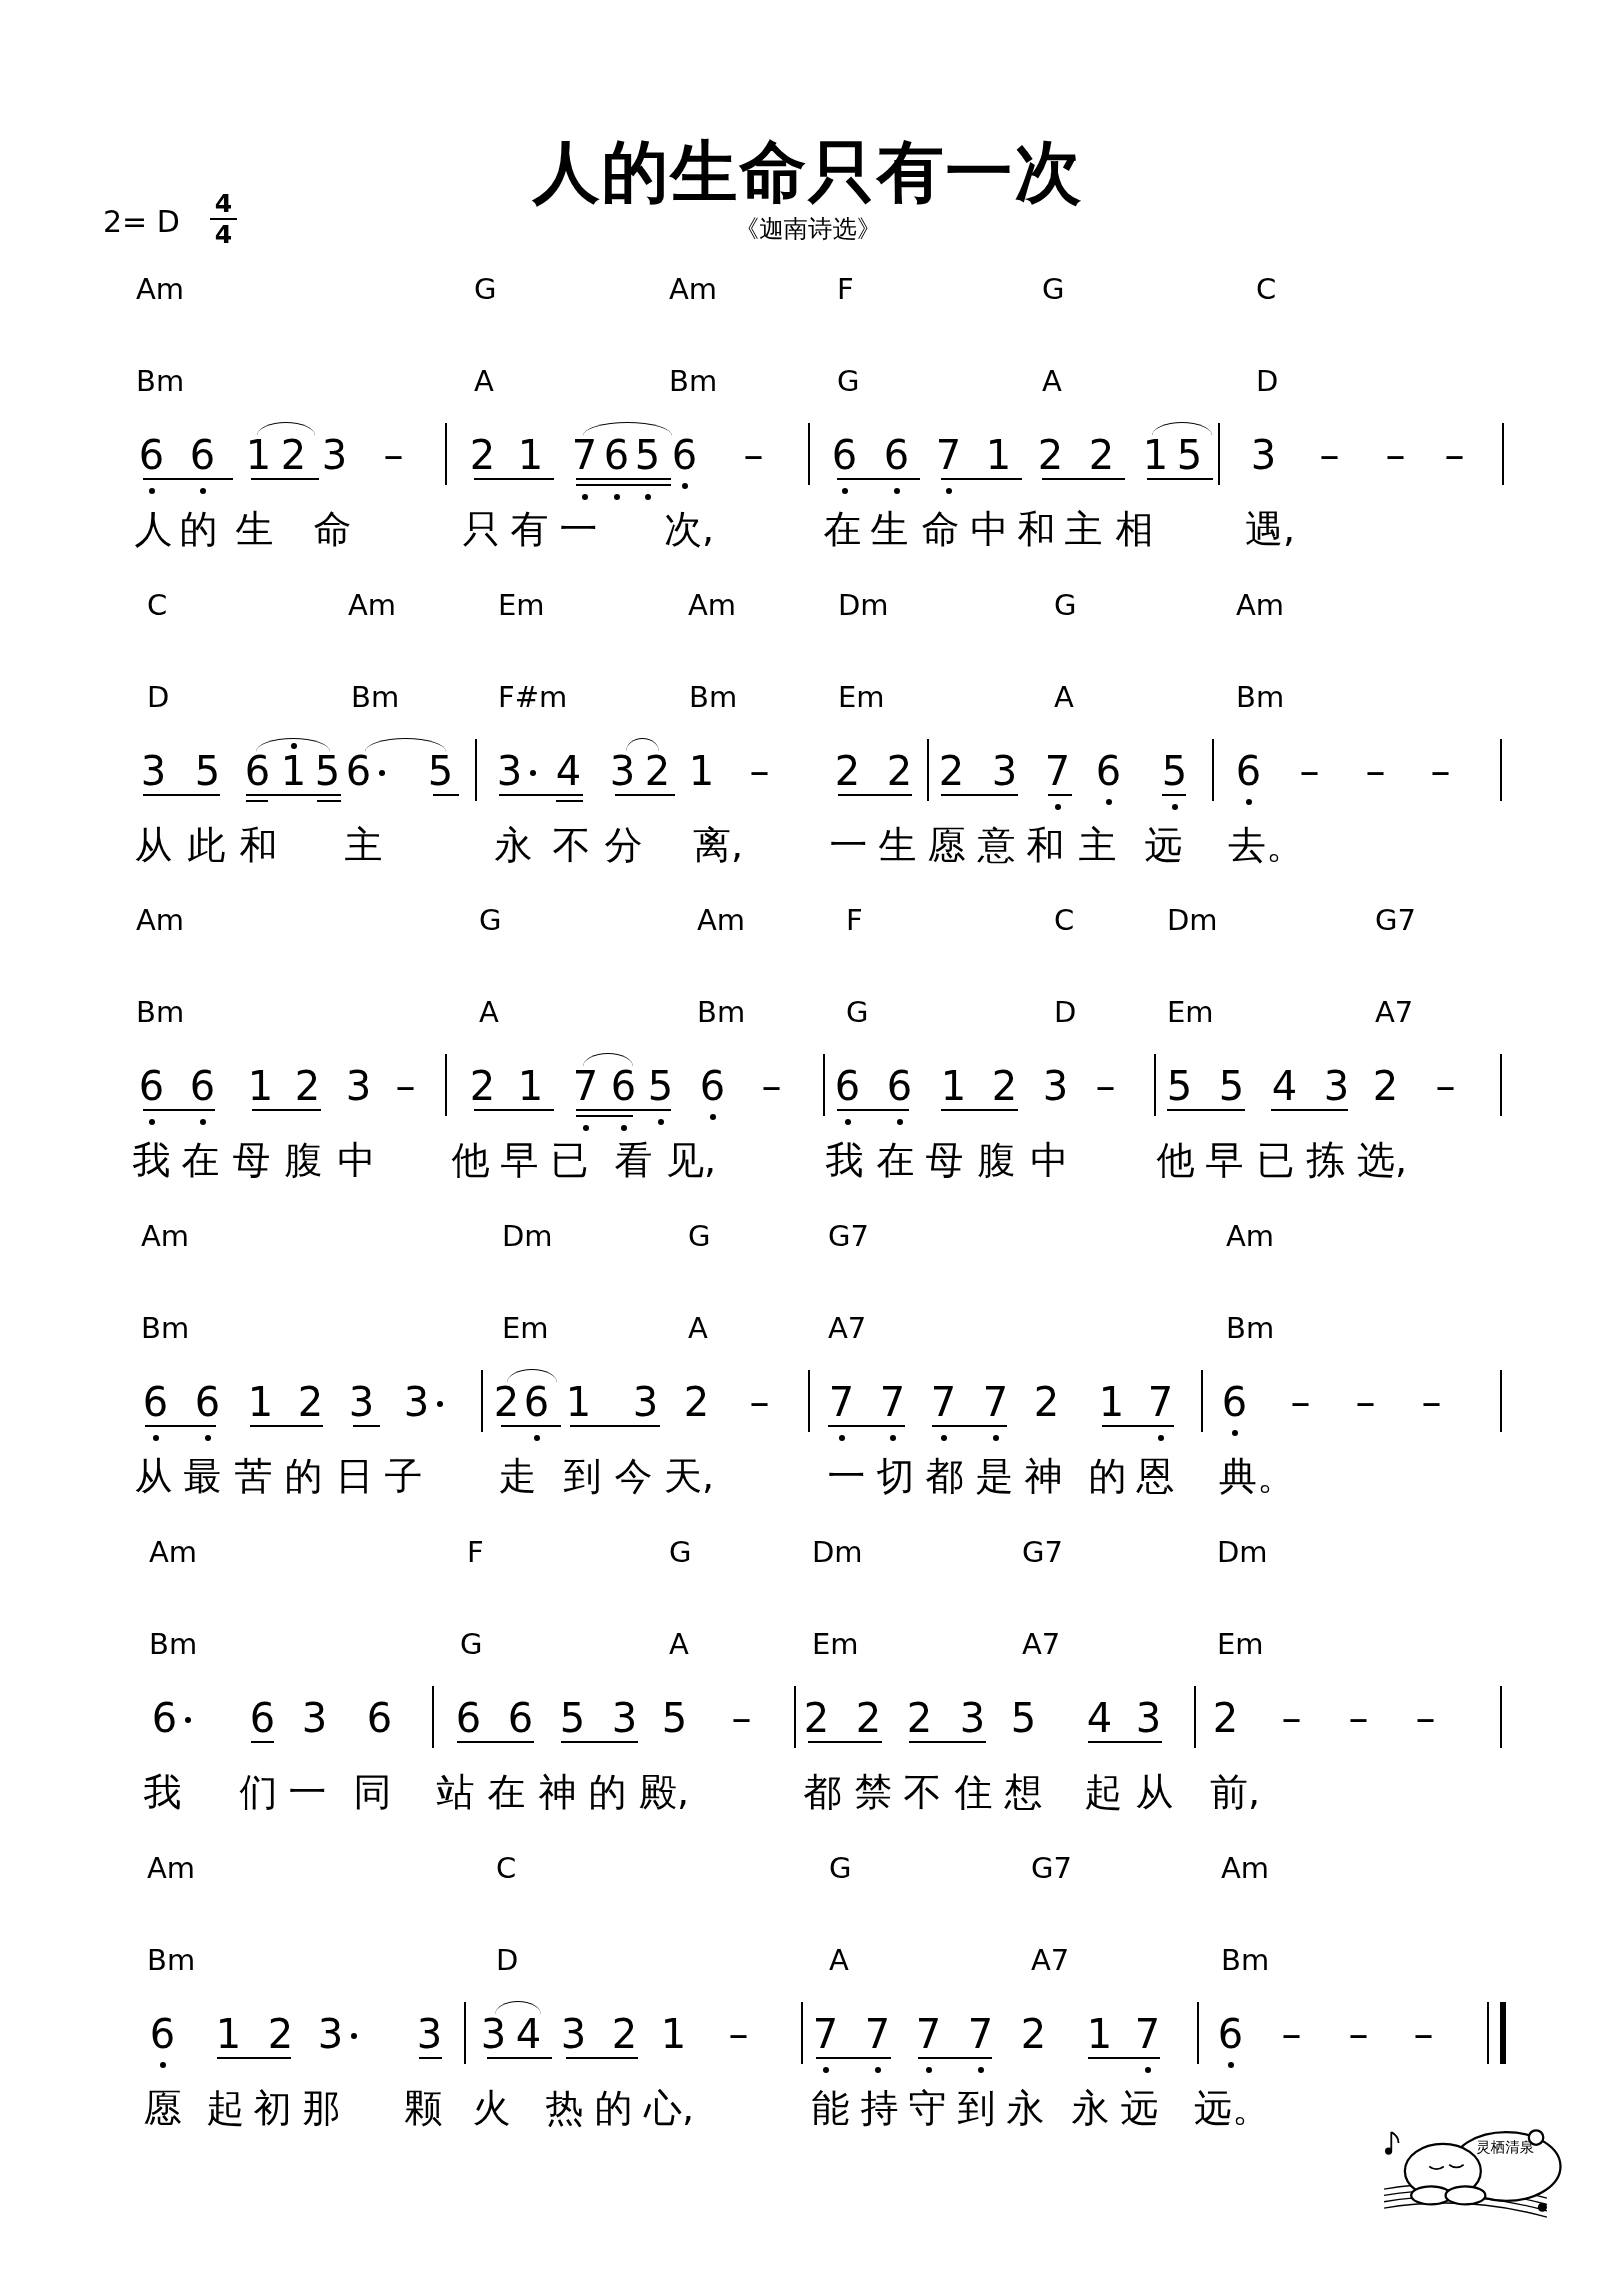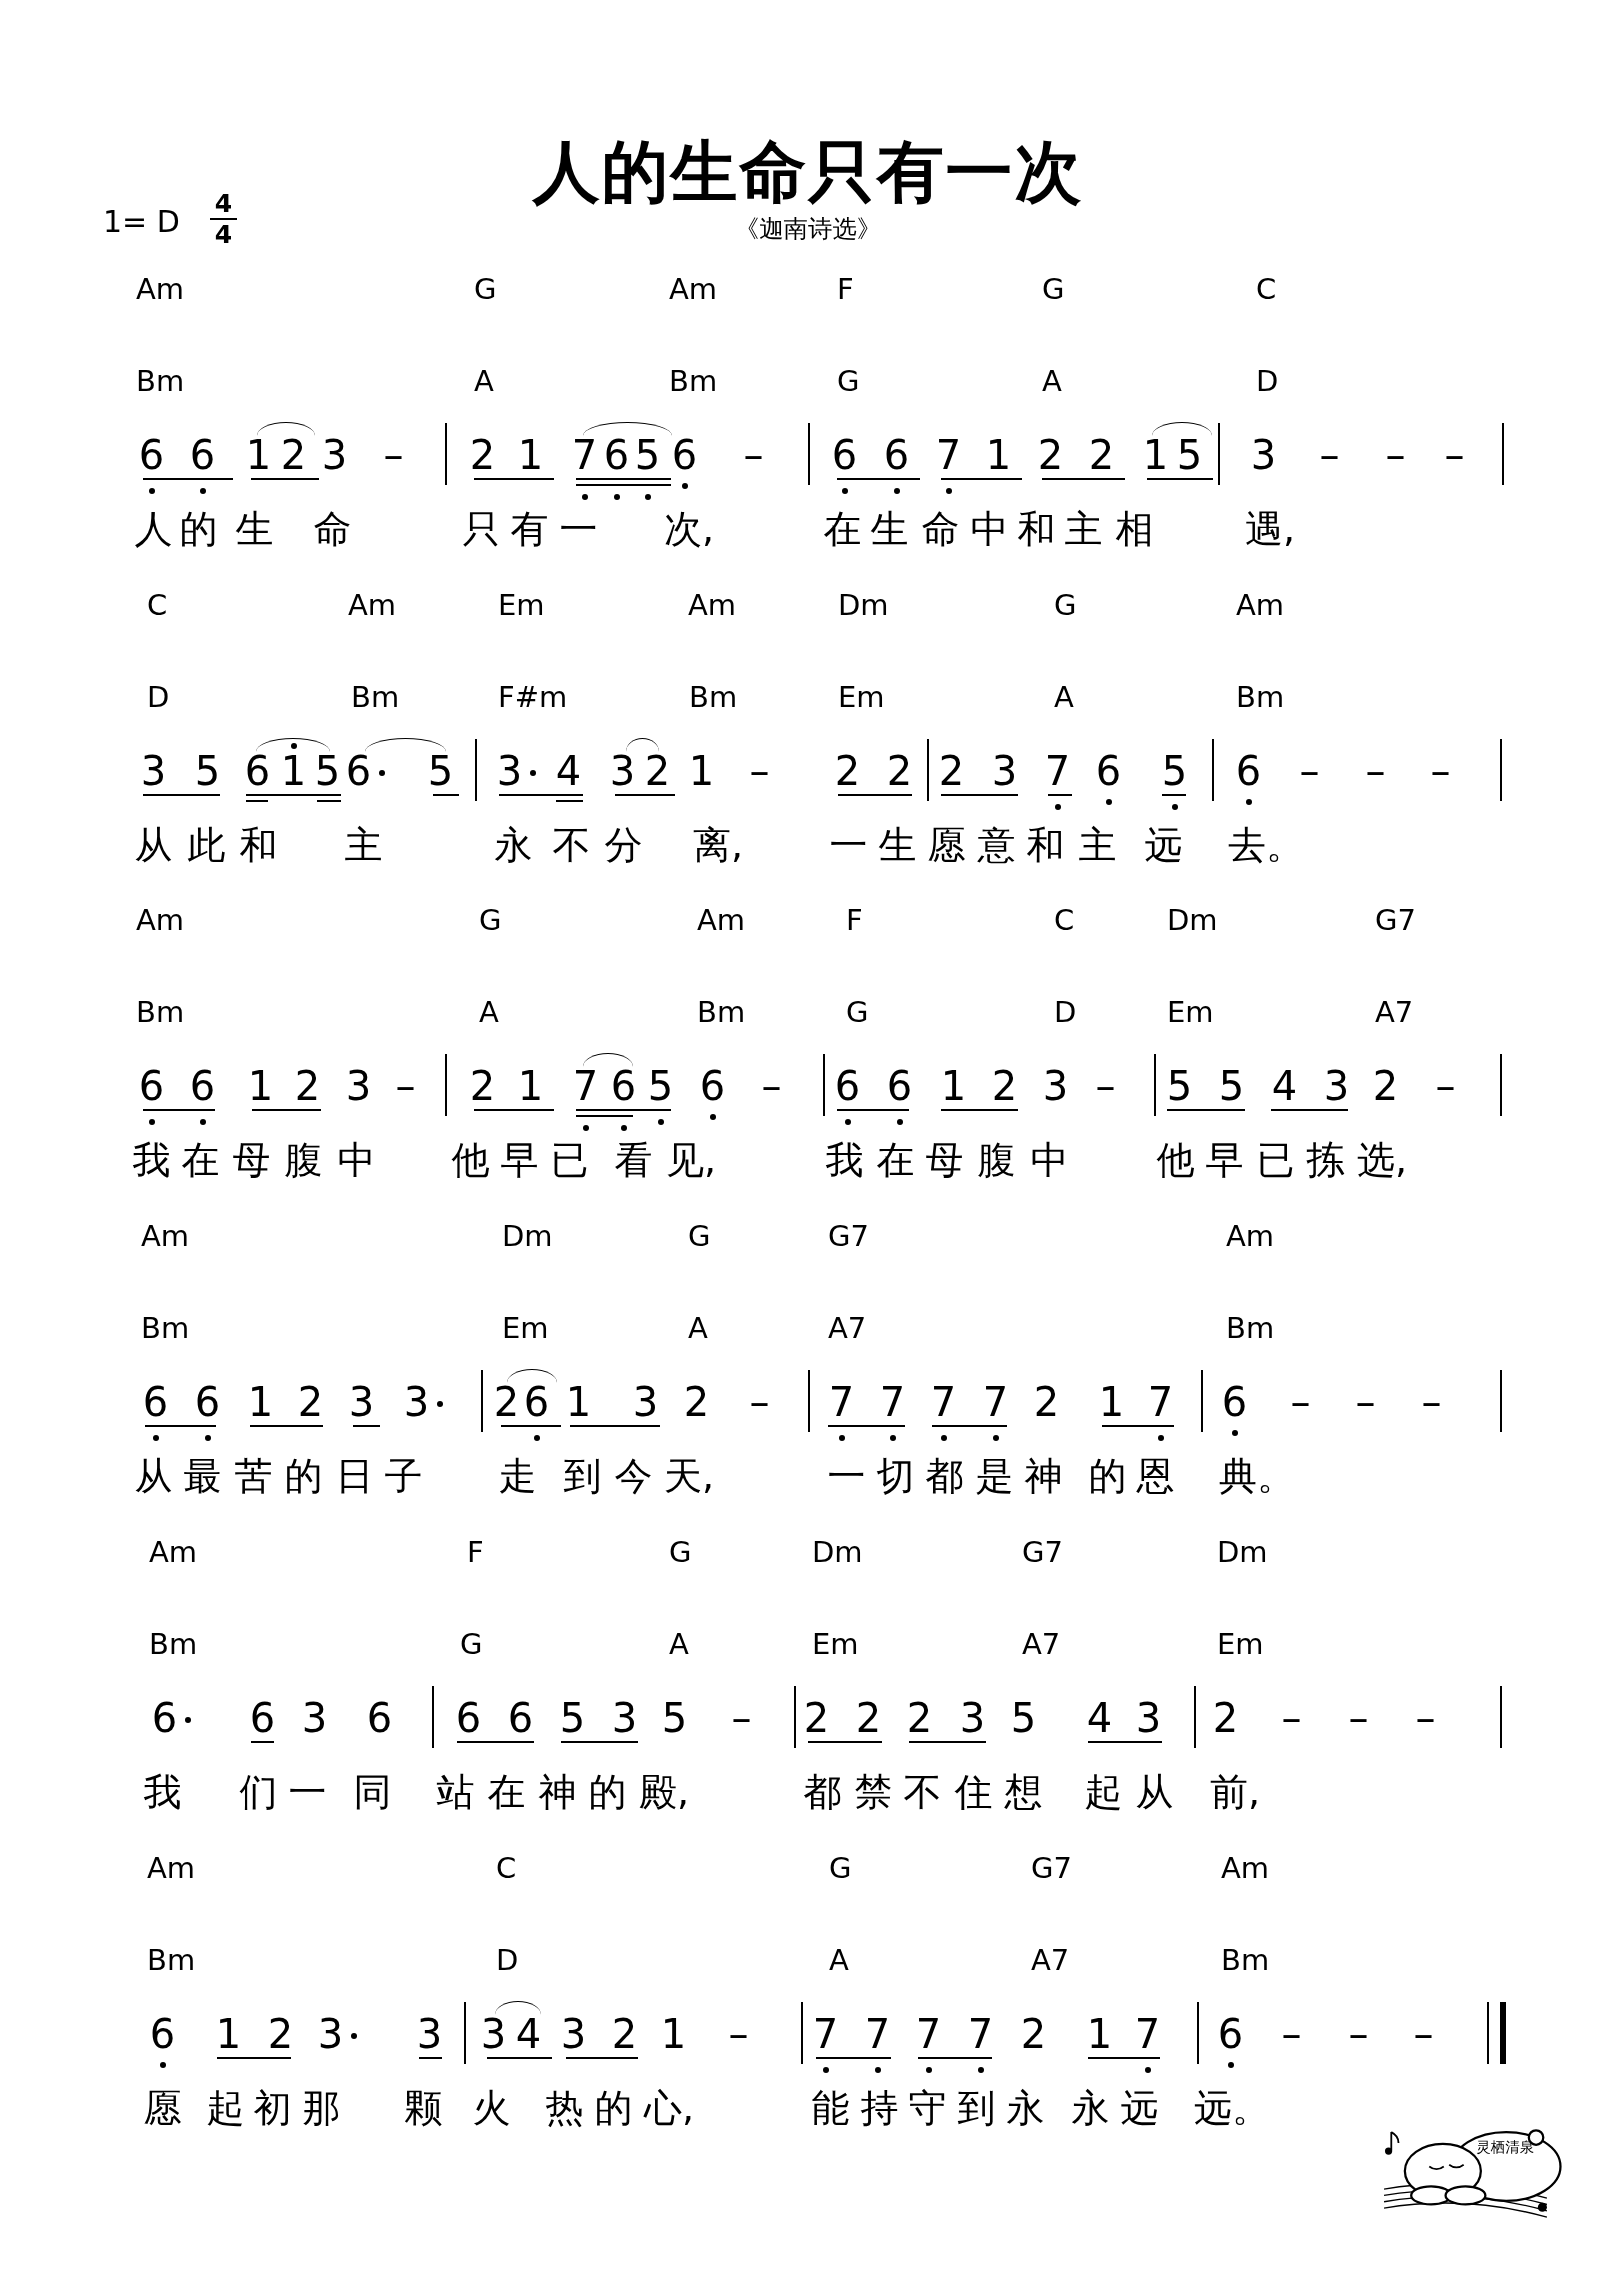--- a/index.html
+++ b/index.html
@@ -19,21 +19,21 @@
   .slur{position:absolute;border-top:1.8px solid #000;border-radius:50% 50% 0 0 / 100% 100% 0 0;height:12.7px;}
   .lyric{position:absolute;font-size:38px;line-height:43px;width:43px;text-align:center;}
   .ulseg{position:absolute;height:1.8px;background:#000;}
   #logo{position:absolute;left:1375px;top:2121px;width:190px;height:100px;}
 </style>
 </head>
 <body>
 
 <div id="title">人的生命只有一次</div>
 <div id="subtitle">《迦南诗选》</div>
-<div id="key">1= D</div>
+<div id="key">2= D</div>
 <div id="timesig">
   <span>4</span>
   <span class="bar"></span>
   <span>4</span>
 </div>
 
 <div id="score">
     <div class="abs" style="left: 0px; top: 0px; width: 1616px;">
       <div class="chord" style="left: 136px; top: 273px;">Am</div>
       <div class="chord" style="left: 474px; top: 273px;">G</div>

